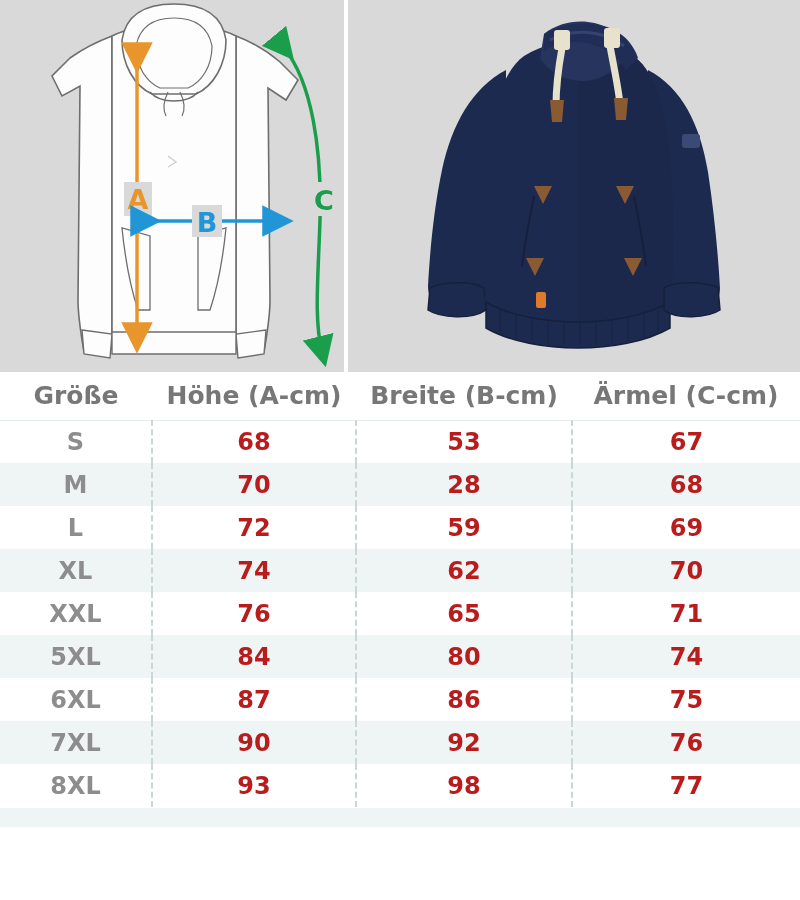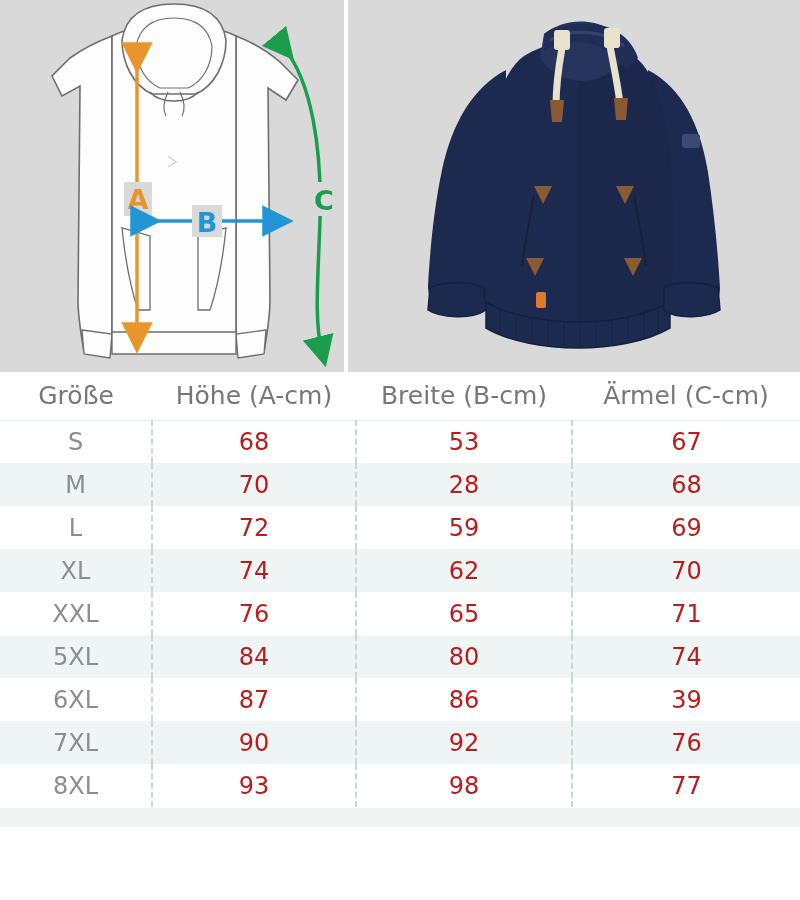--- a/index.html
+++ b/index.html
@@ -39,21 +39,21 @@
   .panel-left svg, .panel-right svg { display: block; }
 
   
   .size-table {
     width: 800px;
     border-collapse: collapse;
     table-layout: fixed;
   }
   .size-table th, .size-table td {
     text-align: center;
-    font-weight: normal;
+    font-weight: bold;
     padding: 0;
     height: 43px;
     vertical-align: middle;
   }
   .size-table thead th {
     height: 48px;
     font-size: 25px;
     color: #777777;
     background: #ffffff;
     border-bottom: 1px solid #e3eceb;
@@ -262,21 +262,21 @@
       <tr class="odd">
         <td class="c-size">5XL</td>
         <td class="c-val">84</td>
         <td class="c-val">80</td>
         <td class="c-val">74</td>
       </tr>
       <tr class="even">
         <td class="c-size">6XL</td>
         <td class="c-val">87</td>
         <td class="c-val">86</td>
-        <td class="c-val">39</td>
+        <td class="c-val">75</td>
       </tr>
       <tr class="odd">
         <td class="c-size">7XL</td>
         <td class="c-val">90</td>
         <td class="c-val">92</td>
         <td class="c-val">76</td>
       </tr>
       <tr class="even">
         <td class="c-size">8XL</td>
         <td class="c-val">93</td>

